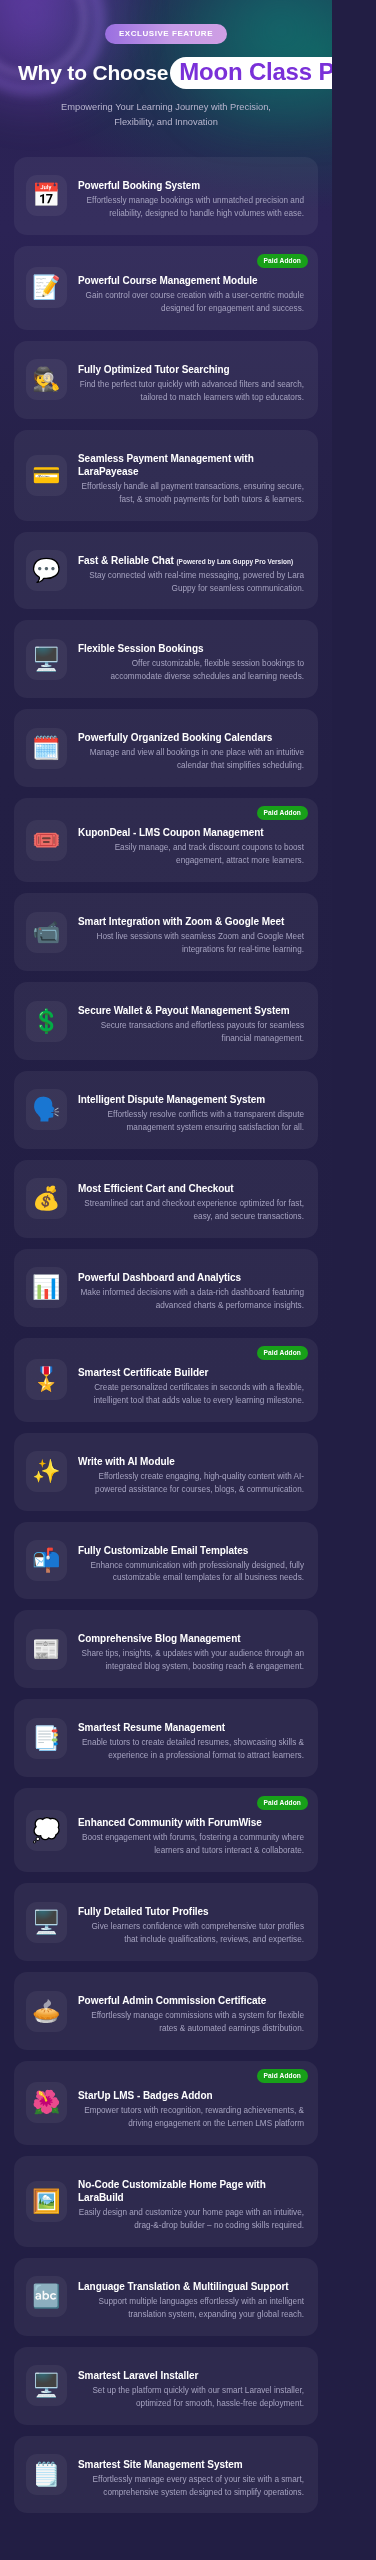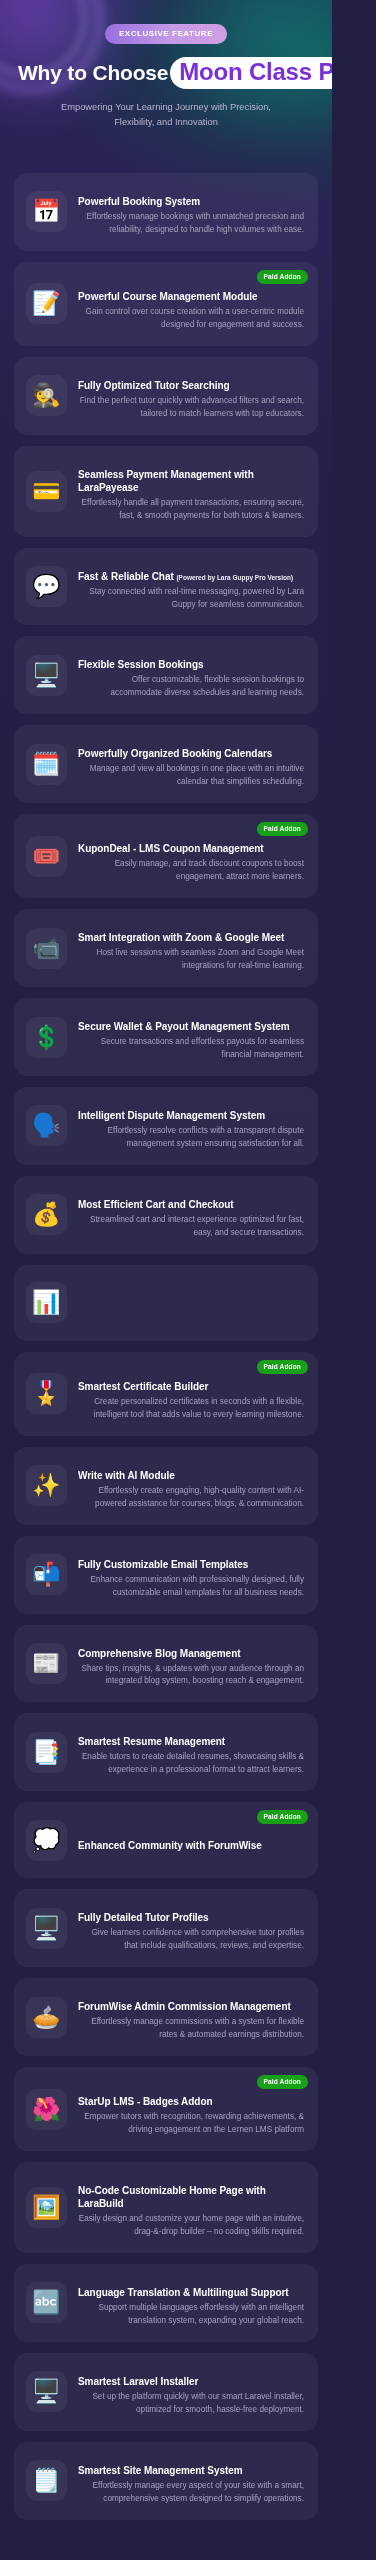--- a/index.html
+++ b/index.html
@@ -88,21 +88,21 @@
     background: #ffffff;
     color: #7a30d8;
     border-radius: 999px;
     padding: 1px 9px 3px;
     margin-left: 2px;
     font-weight: bold;
     font-size: 24px;
     vertical-align: baseline;
   }
   .subtitle {
-    margin: 11px auto 16px;
+    margin: 11px auto 0;
     max-width: 250px;
     font-size: 9.3px;
     line-height: 1.62;
     color: #b9b6cf;
   }
 
   
   .feature-list {
     position: relative;
     z-index: 2;
@@ -267,25 +267,29 @@
         <div class="card-icon">🗣️</div>
         <div class="card-body">
           <div class="card-title"><span>Intelligent Dispute Management System</span></div>
           <div class="card-desc">Effortlessly resolve conflicts with a transparent dispute management system ensuring satisfaction for all.</div>
         </div>
       </div>
       <div class="card">
         <div class="card-icon">💰</div>
         <div class="card-body">
           <div class="card-title"><span>Most Efficient Cart and Checkout</span></div>
-          <div class="card-desc">Streamlined cart and interact experience optimized for fast, easy, and secure transactions.</div>
+          <div class="card-desc">Streamlined cart and checkout experience optimized for fast, easy, and secure transactions.</div>
         </div>
       </div>
       <div class="card">
         <div class="card-icon">📊</div>
+        <div class="card-body">
+          <div class="card-title"><span>Powerful Dashboard and Analytics</span></div>
+          <div class="card-desc">Make informed decisions with a data-rich dashboard featuring advanced charts &amp; performance insights.</div>
+        </div>
       </div>
       <div class="card has-badge">
         <div class="card-icon">🎖️</div>
         <div class="card-body">
           <div class="card-title"><span>Smartest Certificate Builder</span></div>
           <div class="card-desc">Create personalized certificates in seconds with a flexible, intelligent tool that adds value to every learning milestone.</div>
         </div>
         <span class="paid-badge">Paid Addon</span>
       </div>
       <div class="card">
@@ -313,34 +317,35 @@
         <div class="card-icon">📑</div>
         <div class="card-body">
           <div class="card-title"><span>Smartest Resume Management</span></div>
           <div class="card-desc">Enable tutors to create detailed resumes, showcasing skills &amp; experience in a professional format to attract learners.</div>
         </div>
       </div>
       <div class="card has-badge">
         <div class="card-icon">💭</div>
         <div class="card-body">
           <div class="card-title"><span>Enhanced Community with ForumWise</span></div>
+          <div class="card-desc">Boost engagement with forums, fostering a community where learners and tutors interact &amp; collaborate.</div>
         </div>
         <span class="paid-badge">Paid Addon</span>
       </div>
       <div class="card">
         <div class="card-icon">🖥️</div>
         <div class="card-body">
           <div class="card-title"><span>Fully Detailed Tutor Profiles</span></div>
           <div class="card-desc">Give learners confidence with comprehensive tutor profiles that include qualifications, reviews, and expertise.</div>
         </div>
       </div>
       <div class="card">
         <div class="card-icon">🥧</div>
         <div class="card-body">
-          <div class="card-title"><span>ForumWise Admin Commission Management</span></div>
+          <div class="card-title"><span>Powerful Admin Commission Certificate</span></div>
           <div class="card-desc">Effortlessly manage commissions with a system for flexible rates &amp; automated earnings distribution.</div>
         </div>
       </div>
       <div class="card has-badge">
         <div class="card-icon">🌺</div>
         <div class="card-body">
           <div class="card-title"><span>StarUp LMS - Badges Addon</span></div>
           <div class="card-desc">Empower tutors with recognition, rewarding achievements, &amp; driving engagement on the Lernen LMS platform</div>
         </div>
         <span class="paid-badge">Paid Addon</span>

